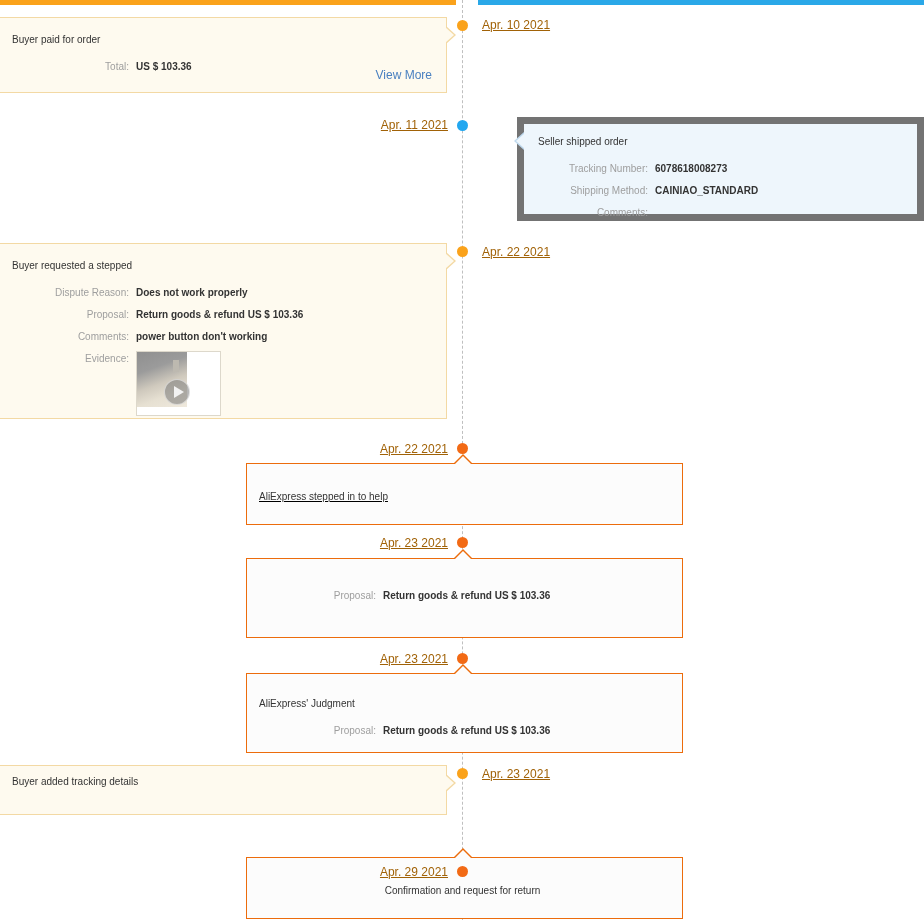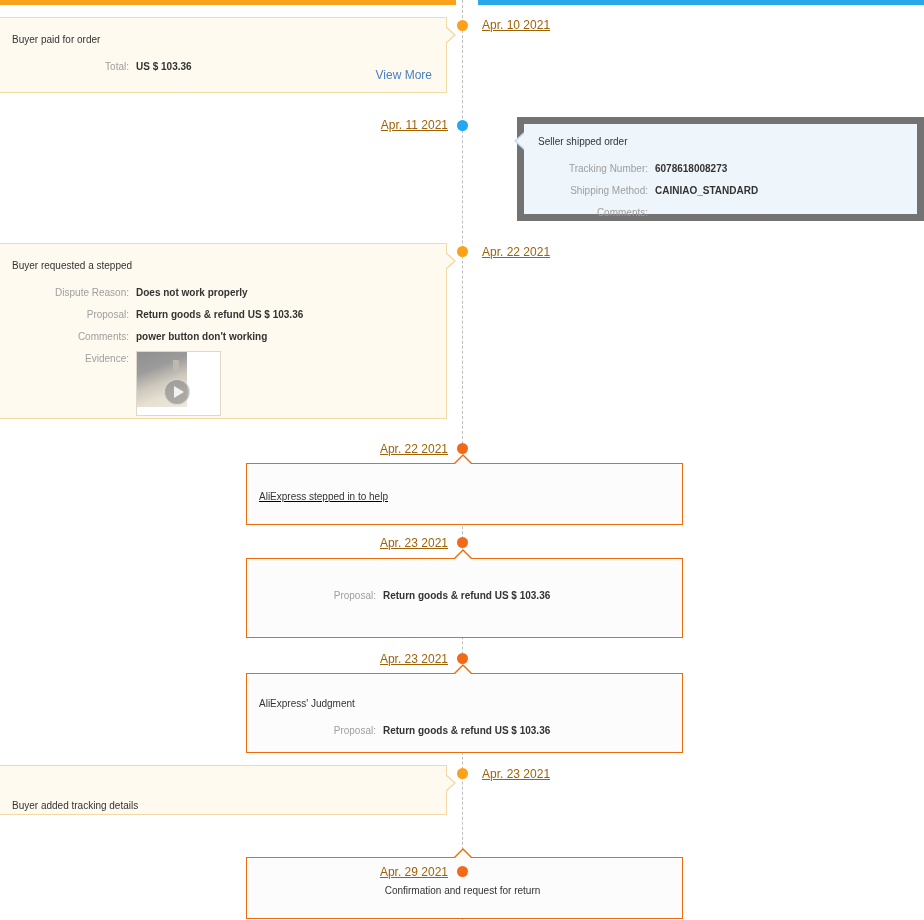--- a/index.html
+++ b/index.html
@@ -323,21 +323,21 @@
     <div class="rows">
       <div class="row">
         <span class="lbl" style="width:117px;">Proposal:</span>
         <span class="val">Return goods &amp; refund US $ 103.36</span>
       </div>
     </div>
   </div>
 
   <div class="dot amber" style="top:768px;"></div>
   <div class="date right" style="top:768px;">Apr. 23 2021</div>
-  <div class="card left" style="top:765px; width:447px; height:50px; padding-top:32px;">
+  <div class="card left" style="top:765px; width:447px; height:50px; padding-top:8px;">
     <div class="notch-out"></div>
     <div class="notch-in"></div>
     <div class="title">Buyer added tracking details</div>
   </div>
 
   <div class="dot deep" style="top:866px;"></div>
   <div class="date left" style="top:866px;">Apr. 29 2021</div>
   <div class="card center" style="top:857px; height:62px;text-align:center;">
     <div class="tnotch-out"></div>
     <div class="tnotch-in"></div>

